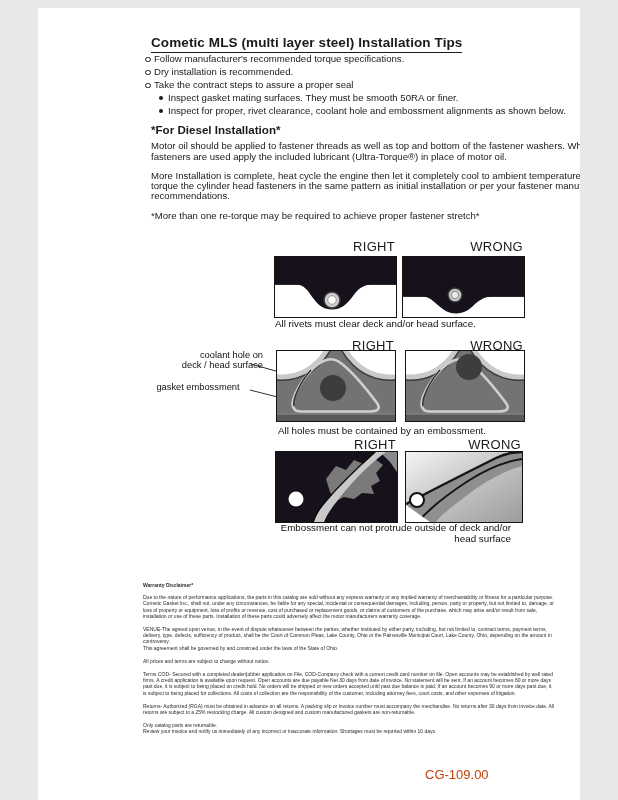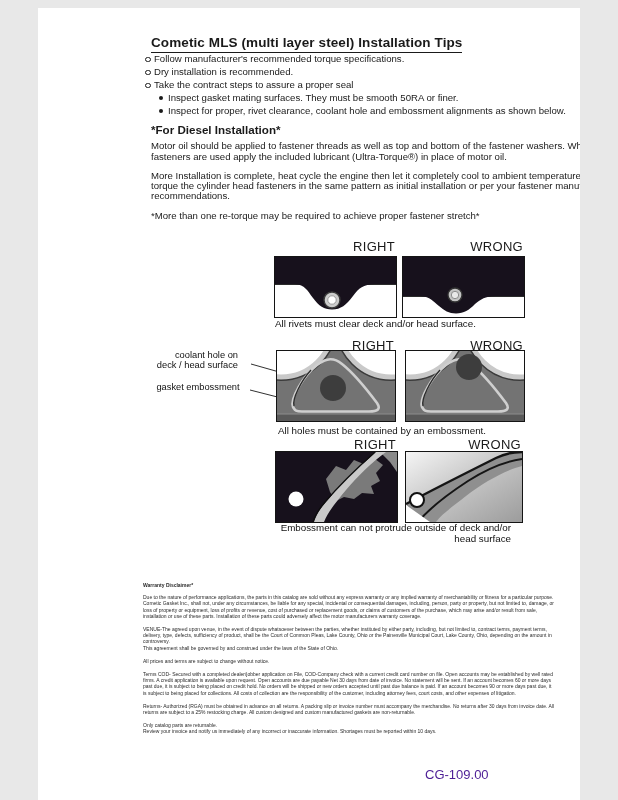--- a/index.html
+++ b/index.html
@@ -27,21 +27,21 @@
   .panel{position:absolute;border:1.7px solid #141414;box-sizing:content-box;background:#fff;}
   .panel svg{display:block;}
   .caption{position:absolute;font-size:9.8px;line-height:10.5px;color:#111;}
   .annot{position:absolute;font-size:9.3px;line-height:9.6px;text-align:right;color:#111;}
   .leader-svg{position:absolute;pointer-events:none;}
   
   .warranty{position:absolute;left:105px;top:574px;width:412px;font-size:5px;line-height:6.2px;color:#2a2a2a;}
   .warranty p{margin:0 0 7px 0;}
   .warranty p.tight{margin:0;}
   .warranty p.head{font-weight:bold;margin:0 0 6px 0;}
-  .footer{position:absolute;left:387px;top:759px;font-size:13px;color:#4c1d95;}
+  .footer{position:absolute;left:387px;top:759px;font-size:13px;color:#c2410c;}
 </style>
 </head>
 <body>
 
 <div class="page">
 
   <div class="title">Cometic MLS (multi layer steel) Installation Tips</div>
 
   <div class="tips">
     <div class="tip l1">Follow manufacturer's recommended torque specifications.</div>
@@ -95,21 +95,21 @@
       <circle cx="52" cy="38" r="7" fill="#c5c5c5" stroke="#333333" stroke-width="1.3"></circle>
       <circle cx="52" cy="38" r="3.7" fill="#e9e9e9" stroke="#777777" stroke-width="0.8"></circle>
     </svg>
   </div>
 
   <div class="caption" style="left:237px;top:311px;">All rivets must clear deck and/or head surface.</div>
 
   <div class="dg-label" style="left:238px;top:330px;width:118px;">RIGHT</div>
   <div class="dg-label" style="left:367px;top:330px;width:118px;">WRONG</div>
 
-  <div class="annot" style="left:100px;top:343px;width:100px;text-align:right;">
+  <div class="annot" style="left:125px;top:343px;width:100px;text-align:right;">
     <div>coolant hole on</div>
     <div>deck / head surface</div>
   </div>
   <div class="annot" style="left:110px;top:375px;width:100px;text-align:center;">gasket embossment</div>
 
   <svg class="leader-svg" style="left:110px;top:340px;" width="250" height="80">
     <line x1="103" y1="16" x2="184" y2="39" stroke="#1a1a1a" stroke-width="0.9"></line>
     <line x1="102" y1="42" x2="149" y2="54" stroke="#1a1a1a" stroke-width="0.9"></line>
   </svg>
 

